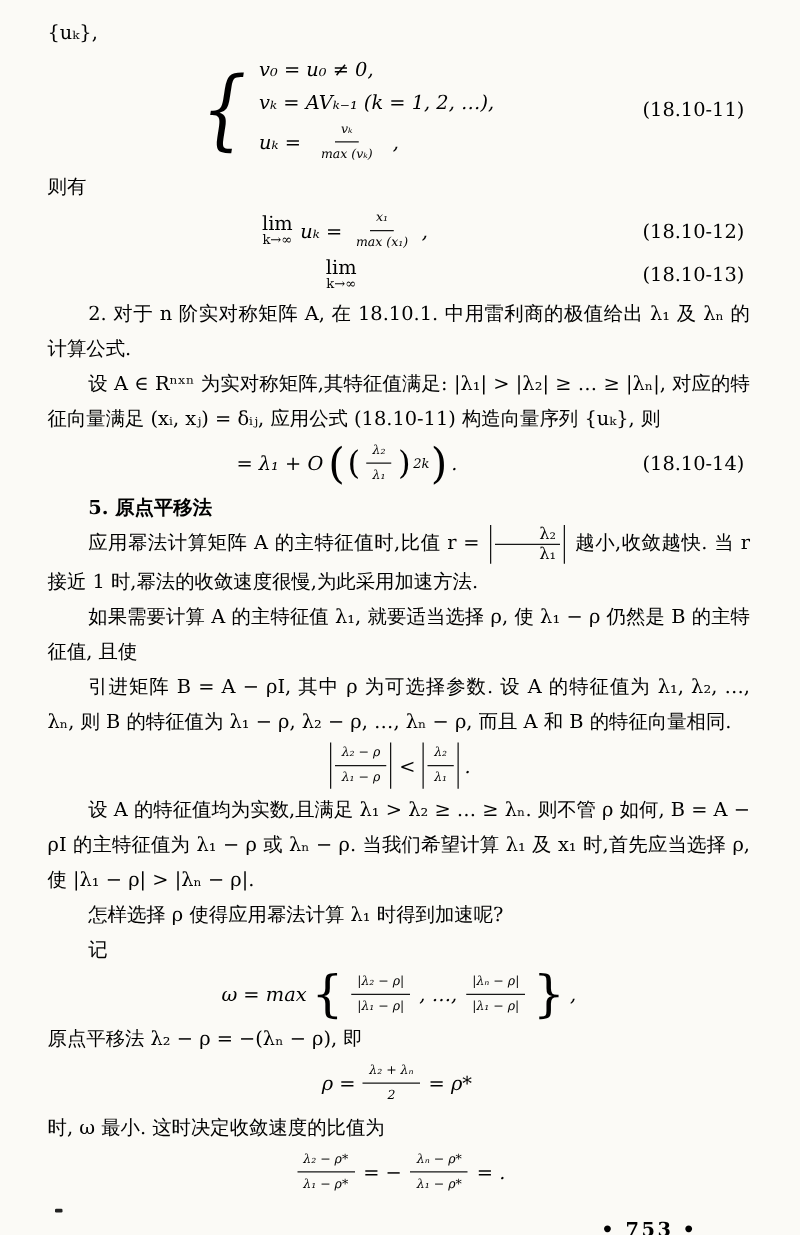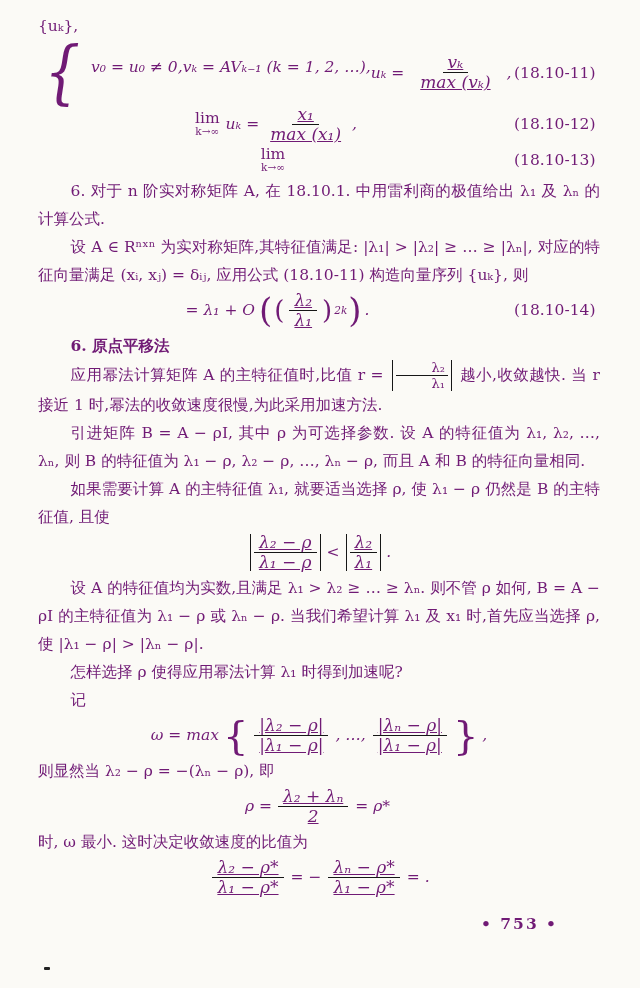--- a/index.html
+++ b/index.html
@@ -1,41 +1,41 @@
 <!DOCTYPE html>
 <html><head>
 <meta charset="utf-8">
 <style>
   html,body{margin:0;padding:0;background:#f6f5f1;}
   .page{
     position:relative;
     width:640px;height:988px;
     box-sizing:border-box;
     background:#fbfaf6;
-    color:#701a75;
+    color:#000000;
     font-family:"DejaVu Serif","DejaVu Sans",serif;
     font-size:15.5px;
     line-height:28px;
     padding:12px 40px 0 38px;
     overflow:hidden;
   }
   .para{margin:0;text-align:justify;text-indent:2.1em;}
   .para.noindent{text-indent:0;}
   .seq{margin-bottom:2px;}
   .eq-row{display:flex;align-items:center;margin:3px 0;}
   .eq-body{flex:1;display:flex;justify-content:center;align-items:center;font-style:italic;}
   .eq-no{width:86px;text-align:left;font-style:normal;white-space:nowrap;}
-  .cases{display:flex;flex-direction:row;}
+  .cases{display:flex;flex-direction:column;}
   .cline{line-height:26px;}
   .frac-line{display:flex;align-items:center;gap:5px;}
   .big-brace{font-size:70px;line-height:0.85;font-weight:400;margin-right:6px;transform:scaleX(.8);}
   .frac{display:inline-flex;flex-direction:column;align-items:center;vertical-align:middle;margin:0 4px;}
   .frac .num{display:block;padding:0 5px 1px;line-height:20px;border-bottom:1.6px solid #161616;white-space:nowrap;}
   .frac .den{display:block;padding:1px 5px 0;line-height:20px;white-space:nowrap;}
-  .frac-sm .num,.frac-sm .den{line-height:17px;font-size:17px;text-decoration:underline;}
+  .frac-sm .num,.frac-sm .den{line-height:17px;font-size:10px;}
   .abs{display:inline-flex;align-items:center;border-left:1.7px solid #161616;border-right:1.7px solid #161616;padding:0 3px;margin:0 3px;vertical-align:middle;text-align:center;}
   .abs .frac{margin:0;}
   .inline-frac{font-size:13px;}
   .inline-frac .num{line-height:15px;border-bottom-width:1.3px;padding:0 3px;}
   .inline-frac .den{line-height:15px;padding:0 3px;}
   .lim{display:inline-flex;flex-direction:column;align-items:center;font-style:normal;line-height:1;margin-right:6px;vertical-align:middle;}
   .lim .lim-top{line-height:15px;}
   .lim .lim-sub{font-size:10.5px;line-height:11px;}
   .bigp{font-size:34px;font-weight:400;line-height:0;margin:0 1px;font-style:normal;}
   .medp{font-size:26px;font-weight:400;line-height:0;margin:0 1px;font-style:normal;}
@@ -67,20 +67,21 @@
             <span class="num">vₖ</span>
             <span class="den">max (vₖ)</span>
           </span>
           <span class="eq-tail">,</span>
         </div>
       </div>
     </div>
     <div class="eq-no">(18.10-11)</div>
   </div>
 
+  <div class="para noindent">则有</div>
 
   <div class="eq-row">
     <div class="eq-body">
       <span class="lim">
         <span class="lim-top">lim</span>
         <span class="lim-sub">k→∞</span>
       </span>
       <span class="eq-lhs">uₖ =</span>
       <span class="frac frac-sm">
         <span class="num">x₁</span>
@@ -94,57 +95,57 @@
   <div class="eq-row">
     <div class="eq-body">
       <span class="lim">
         <span class="lim-top">lim</span>
         <span class="lim-sub">k→∞</span>
       </span>
     </div>
     <div class="eq-no">(18.10-13)</div>
   </div>
 
-  <div class="para">6. 对于 n 阶实对称矩阵 A, 在 18.10.1. 中用雷利商的极值给出 λ₁ 及 λₙ 的计算公式.</div>
+  <div class="para">2. 对于 n 阶实对称矩阵 A, 在 18.10.1. 中用雷利商的极值给出 λ₁ 及 λₙ 的计算公式.</div>
 
   <div class="para">设 A ∈ Rⁿˣⁿ 为实对称矩阵,其特征值满足: |λ₁| &gt; |λ₂| ≥ … ≥ |λₙ|, 对应的特征向量满足 (xᵢ, xⱼ) = δᵢⱼ, 应用公式 (18.10-11) 构造向量序列 {uₖ}, 则</div>
 
   <div class="eq-row">
     <div class="eq-body">
       <span class="mid">= λ₁ + O</span>
       <span class="bigp">(</span>
       <span class="medp">(</span>
       <span class="frac frac-sm">
         <span class="num">λ₂</span>
         <span class="den">λ₁</span>
       </span>
       <span class="medp">)</span>
         <sup class="exp">2k</sup>
       <span class="bigp">)</span>
       <span class="eq-tail">.</span>
     </div>
     <div class="eq-no">(18.10-14)</div>
   </div>
 
-  <div class="para sec-title">6. 原点平移法</div>
+  <div class="para sec-title">5. 原点平移法</div>
 
   <div class="para">
     <span>应用幂法计算矩阵 A 的主特征值时,比值 r =</span>
     <span class="abs inline-frac">
       <span class="frac">
         <span class="num">λ₂</span>
         <span class="den">λ₁</span>
       </span>
     </span>
     <span>越小,收敛越快. 当 r 接近 1 时,幂法的收敛速度很慢,为此采用加速方法.</span>
   </div>
 
+  <div class="para">如果需要计算 A 的主特征值 λ₁, 就要适当选择 ρ, 使 λ₁ − ρ 仍然是 B 的主特征值, 且使</div>
+
   <div class="para">引进矩阵 B = A − ρI, 其中 ρ 为可选择参数. 设 A 的特征值为 λ₁, λ₂, …, λₙ, 则 B 的特征值为 λ₁ − ρ, λ₂ − ρ, …, λₙ − ρ, 而且 A 和 B 的特征向量相同.</div>
-
-  <div class="para">如果需要计算 A 的主特征值 λ₁, 就要适当选择 ρ, 使 λ₁ − ρ 仍然是 B 的主特征值, 且使</div>
 
   <div class="eq-row">
     <div class="eq-body">
       <span class="abs">
         <span class="frac frac-sm">
           <span class="num">λ₂ − ρ</span>
           <span class="den">λ₁ − ρ</span>
         </span>
       </span>
       <span class="mid">&lt;</span>
@@ -175,21 +176,21 @@
       <span class="mid">, …,</span>
       <span class="frac frac-sm">
         <span class="num">|λₙ − ρ|</span>
         <span class="den">|λ₁ − ρ|</span>
       </span>
       <span class="bigbr">}</span>
       <span class="eq-tail">,</span>
     </div>
   </div>
 
-  <div class="para noindent">则显然当 λ₂ − ρ = −(λₙ − ρ), 即</div>
+  <div class="para noindent">原点平移法 λ₂ − ρ = −(λₙ − ρ), 即</div>
 
   <div class="eq-row">
     <div class="eq-body">
       <span class="eq-lhs">ρ =</span>
       <span class="frac frac-sm">
         <span class="num">λ₂ + λₙ</span>
         <span class="den">2</span>
       </span>
       <span class="mid">= ρ*</span>
     </div>

